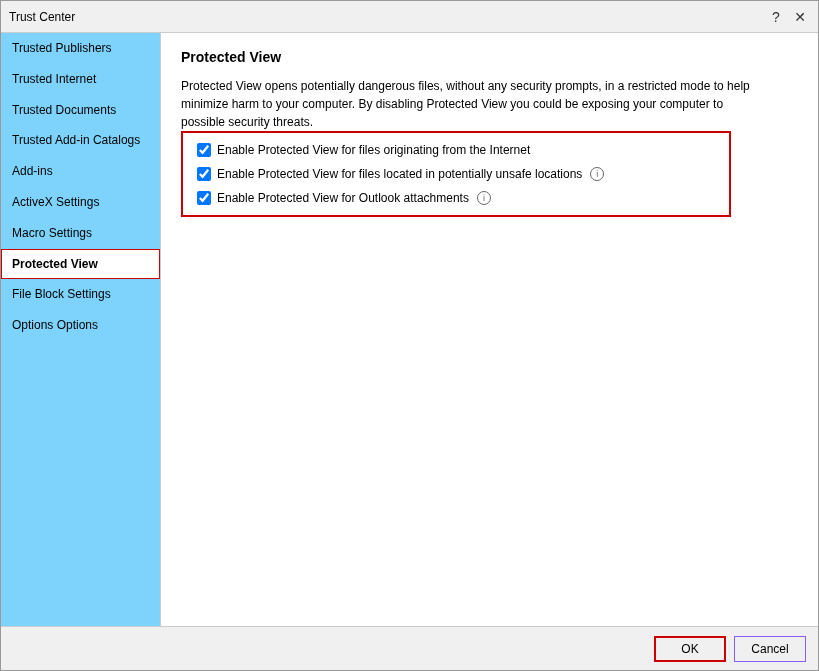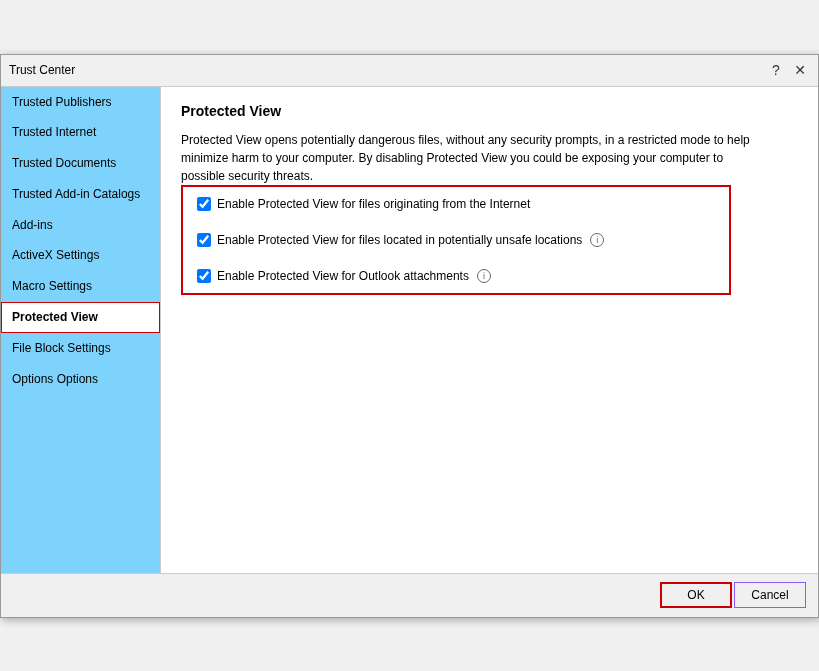--- a/index.html
+++ b/index.html
@@ -7,21 +7,21 @@
       font-family: 'Segoe UI', Tahoma, Geneva, Verdana, sans-serif;
       font-size: 12px;
       background: #f0f0f0;
       display: flex;
       justify-content: center;
       align-items: center;
       height: 100vh;
     }
     .window {
       width: 819px;
-      height: 564px;
+      height: 671px;
       background: #f0f0f0;
       border: 1px solid #999;
       box-shadow: 2px 2px 8px rgba(0,0,0,0.3);
       display: flex;
       flex-direction: column;
     }
     .title-bar {
       background: #f0f0f0;
       border-bottom: 1px solid #ccc;
       padding: 6px 8px;
@@ -97,21 +97,21 @@
       font-size: 12px;
       color: #000;
       line-height: 1.5;
       max-width: 580px;
     }
     .checkbox-group {
       border: 2px solid #cc0000;
       padding: 10px 14px;
       display: flex;
       flex-direction: column;
-      gap: 22px;
+      gap: 10px;
       max-width: 550px;
     }
     .checkbox-row {
       display: flex;
       align-items: center;
       gap: 6px;
       font-size: 12px;
     }
     .checkbox-row input[type="checkbox"] {
       width: 14px;
@@ -133,21 +133,21 @@
       font-size: 9px;
       color: #666;
       cursor: help;
       margin-left: 2px;
     }
     .footer {
       border-top: 1px solid #ccc;
       padding: 8px 12px;
       display: flex;
       justify-content: flex-end;
-      gap: 2px;
+      gap: 8px;
       background: #f0f0f0;
       height: 44px;
       align-items: center;
     }
     .footer-btn {
       min-width: 72px;
       height: 26px;
       padding: 0 16px;
       font-size: 12px;
       cursor: pointer;

